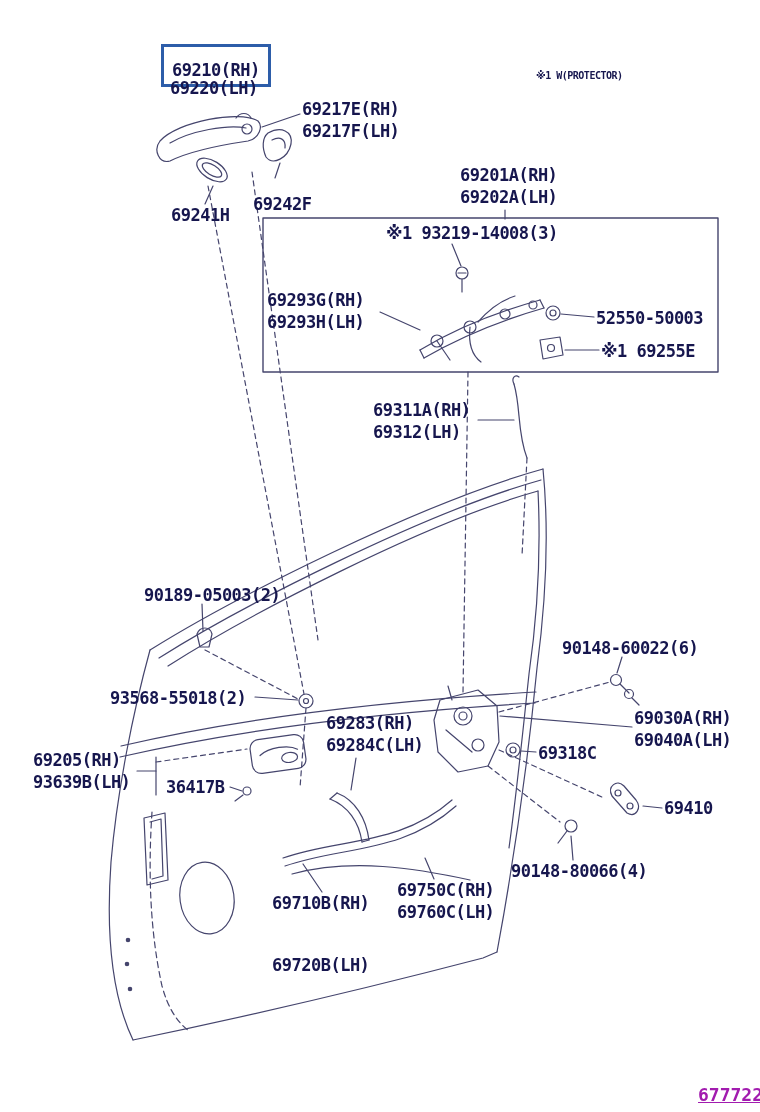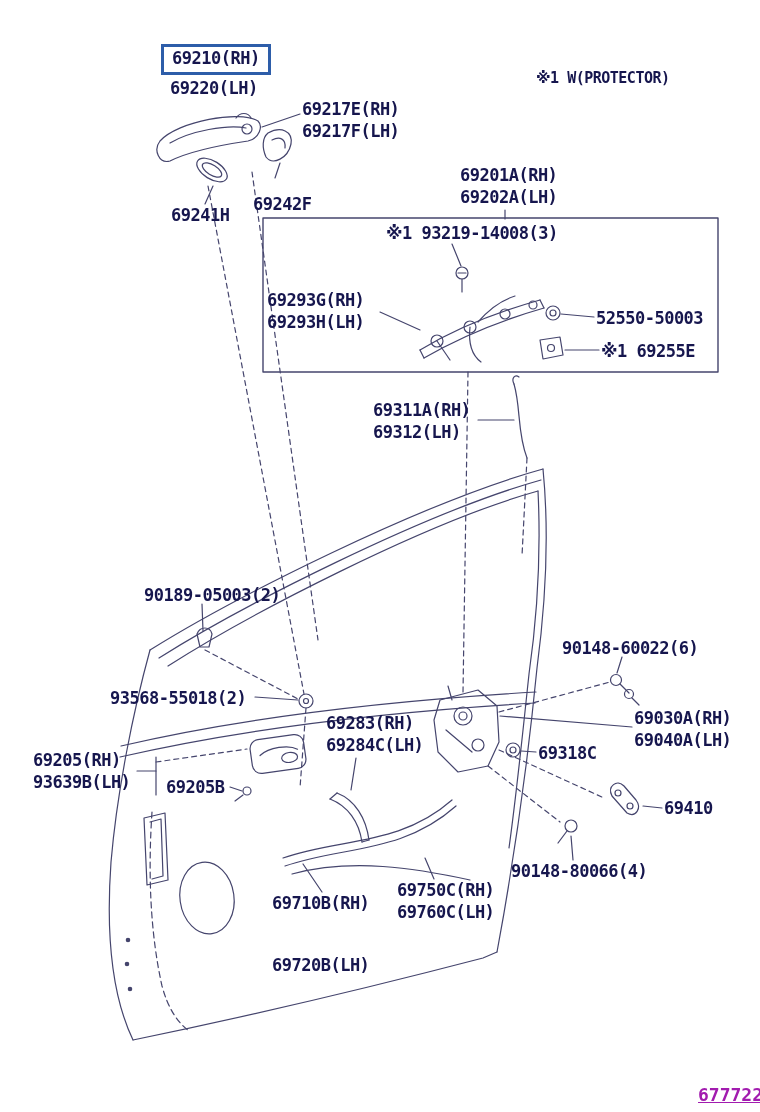--- a/index.html
+++ b/index.html
@@ -6,23 +6,23 @@
   .stage{
     position:relative;width:760px;height:1112px;background:#ffffff;
     font-family:"DejaVu Sans Mono","DejaVu Sans",monospace;overflow:hidden;
   }
   .stage svg{position:absolute;left:0;top:0;}
   .lbl{
     position:absolute;font-size:17px;font-weight:bold;color:#16164e;
     letter-spacing:-0.5px;white-space:nowrap;line-height:1.15;
   }
   .hl{
-    border:3px solid #2d5da9;padding:2px 8px 3px 8px;
+    border:3px solid #2d5da9;padding:14px 8px 3px 8px;
   }
-  .small{font-size:15px;}
+  .small{font-size:10px;}
   .figcode{position:absolute;font-size:18px;font-weight:bold;color:#a21caf;text-decoration:underline;}
 </style>
 </head>
 <body>
 
 <div class="stage">
 
   <svg width="760" height="1112" viewBox="0 0 760 1112">
     <g stroke="#45456d" fill="none" stroke-width="1.2" stroke-linecap="round" stroke-linejoin="round">
 
@@ -216,21 +216,21 @@
   <div class="lbl" style="left:144px;top:586px">90189-05003(2)</div>
   <div class="lbl" style="left:110px;top:689px">93568-55018(2)</div>
   <div class="lbl" style="left:562px;top:639px">90148-60022(6)</div>
   <div class="lbl" style="left:326px;top:714px">69283(RH)</div>
   <div class="lbl" style="left:326px;top:736px">69284C(LH)</div>
   <div class="lbl" style="left:634px;top:709px">69030A(RH)</div>
   <div class="lbl" style="left:634px;top:731px">69040A(LH)</div>
   <div class="lbl" style="left:538px;top:744px">69318C</div>
   <div class="lbl" style="left:33px;top:751px">69205(RH)</div>
   <div class="lbl" style="left:33px;top:773px">93639B(LH)</div>
-  <div class="lbl" style="left:166px;top:778px">69205B</div>
+  <div class="lbl" style="left:166px;top:778px">36417B</div>
   <div class="lbl" style="left:664px;top:799px">69410</div>
   <div class="lbl" style="left:511px;top:862px">90148-80066(4)</div>
   <div class="lbl" style="left:272px;top:894px">69710B(RH)</div>
   <div class="lbl" style="left:272px;top:956px">69720B(LH)</div>
   <div class="lbl" style="left:397px;top:881px">69750C(RH)</div>
   <div class="lbl" style="left:397px;top:903px">69760C(LH)</div>
 
   <div class="figcode" style="left:698px;top:1084px">677722</div>
 
 </div>

